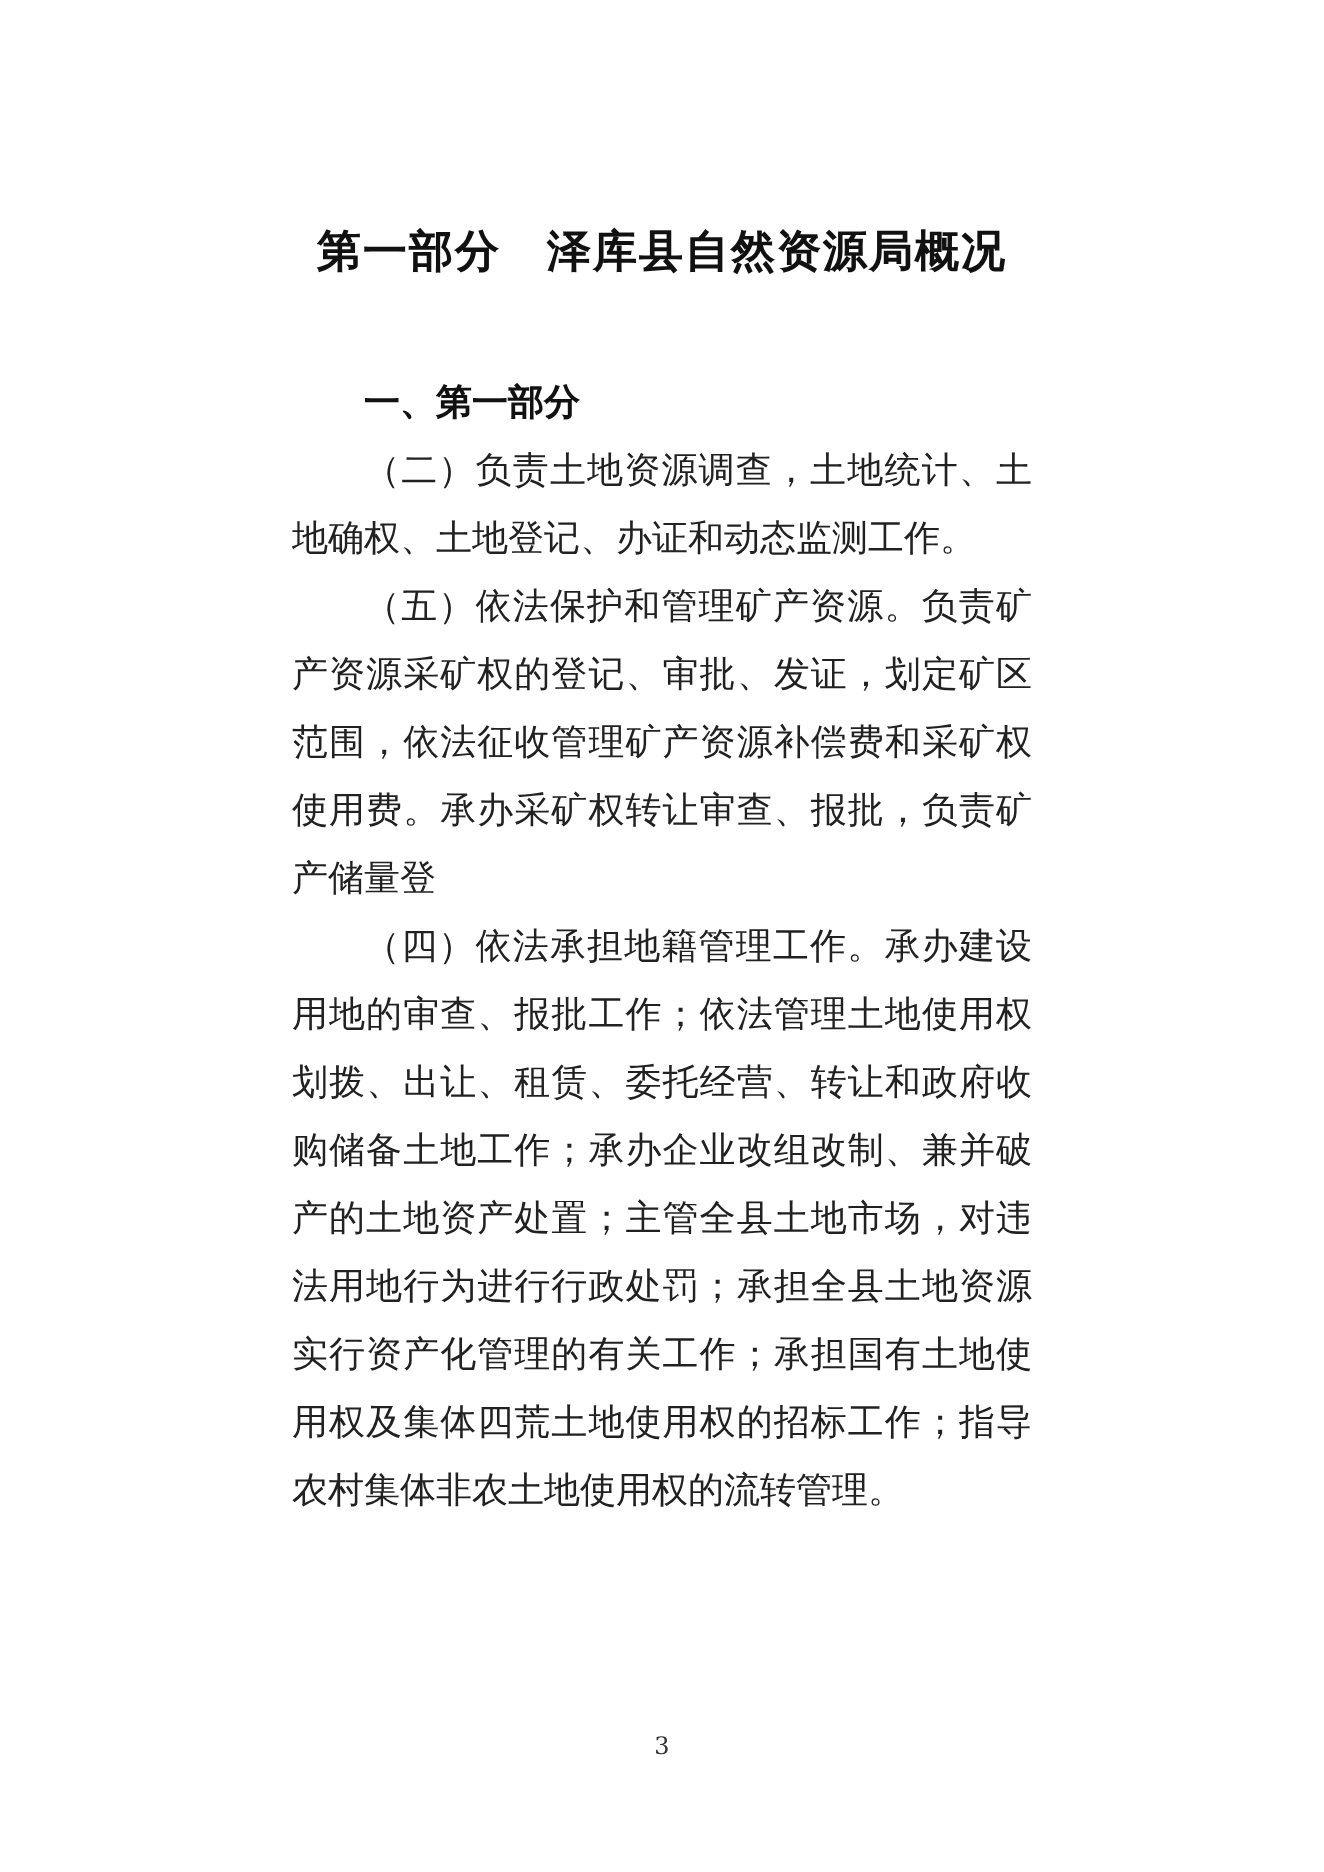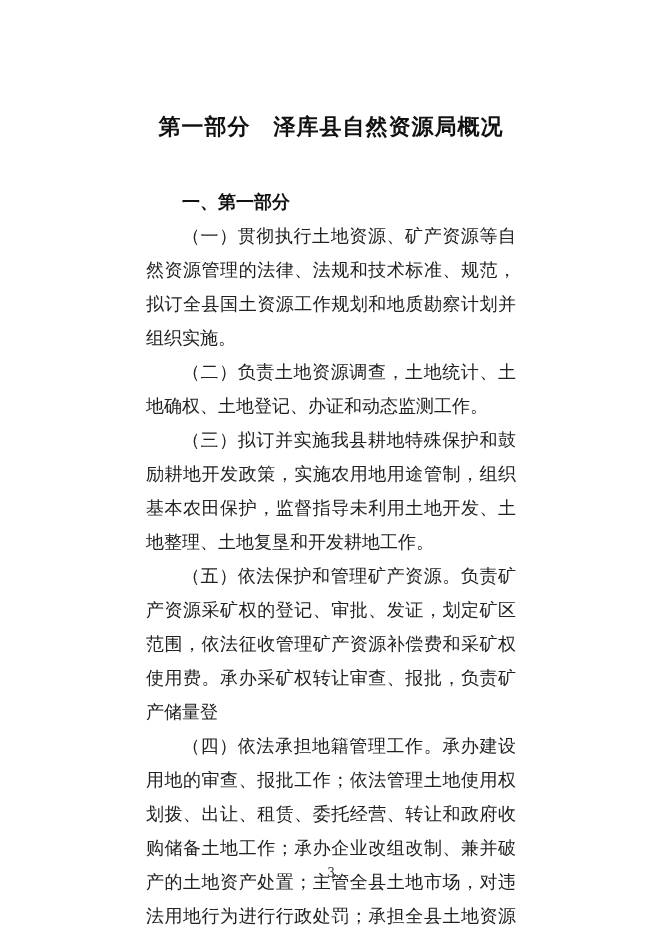--- a/index.html
+++ b/index.html
@@ -62,25 +62,23 @@
 </style>
 </head>
 <body>
 
 <div class="page">
   <h1 class="doc-title">第一部分　泽库县自然资源局概况</h1>
 
   <div class="content">
     <h2 class="section-heading">一、第一部分</h2>
 
-    <p class="body-paragraph">（一）贯彻执行土地资源、矿产资源等自然资源管理的法律、法规和技术标准、规范，拟订全县国土资源工作规划和地质勘察计划并组织实施。</p>
 
     <p class="body-paragraph">（二）负责土地资源调查，土地统计、土地确权、土地登记、办证和动态监测工作。</p>
 
-    <p class="body-paragraph">（三）拟订并实施我县耕地特殊保护和鼓励耕地开发政策，实施农用地用途管制，组织基本农田保护，监督指导未利用土地开发、土地整理、土地复垦和开发耕地工作。</p>
 
     <p class="body-paragraph">（五）依法保护和管理矿产资源。负责矿产资源采矿权的登记、审批、发证，划定矿区范围，依法征收管理矿产资源补偿费和采矿权使用费。承办采矿权转让审查、报批，负责矿产储量登</p>
 
     <p class="body-paragraph">（四）依法承担地籍管理工作。承办建设用地的审查、报批工作；依法管理土地使用权划拨、出让、租赁、委托经营、转让和政府收购储备土地工作；承办企业改组改制、兼并破产的土地资产处置；主管全县土地市场，对违法用地行为进行行政处罚；承担全县土地资源实行资产化管理的有关工作；承担国有土地使用权及集体四荒土地使用权的招标工作；指导农村集体非农土地使用权的流转管理。</p>
   </div>
 
   <div class="page-number">3</div>
 </div>
 
 </body></html>

